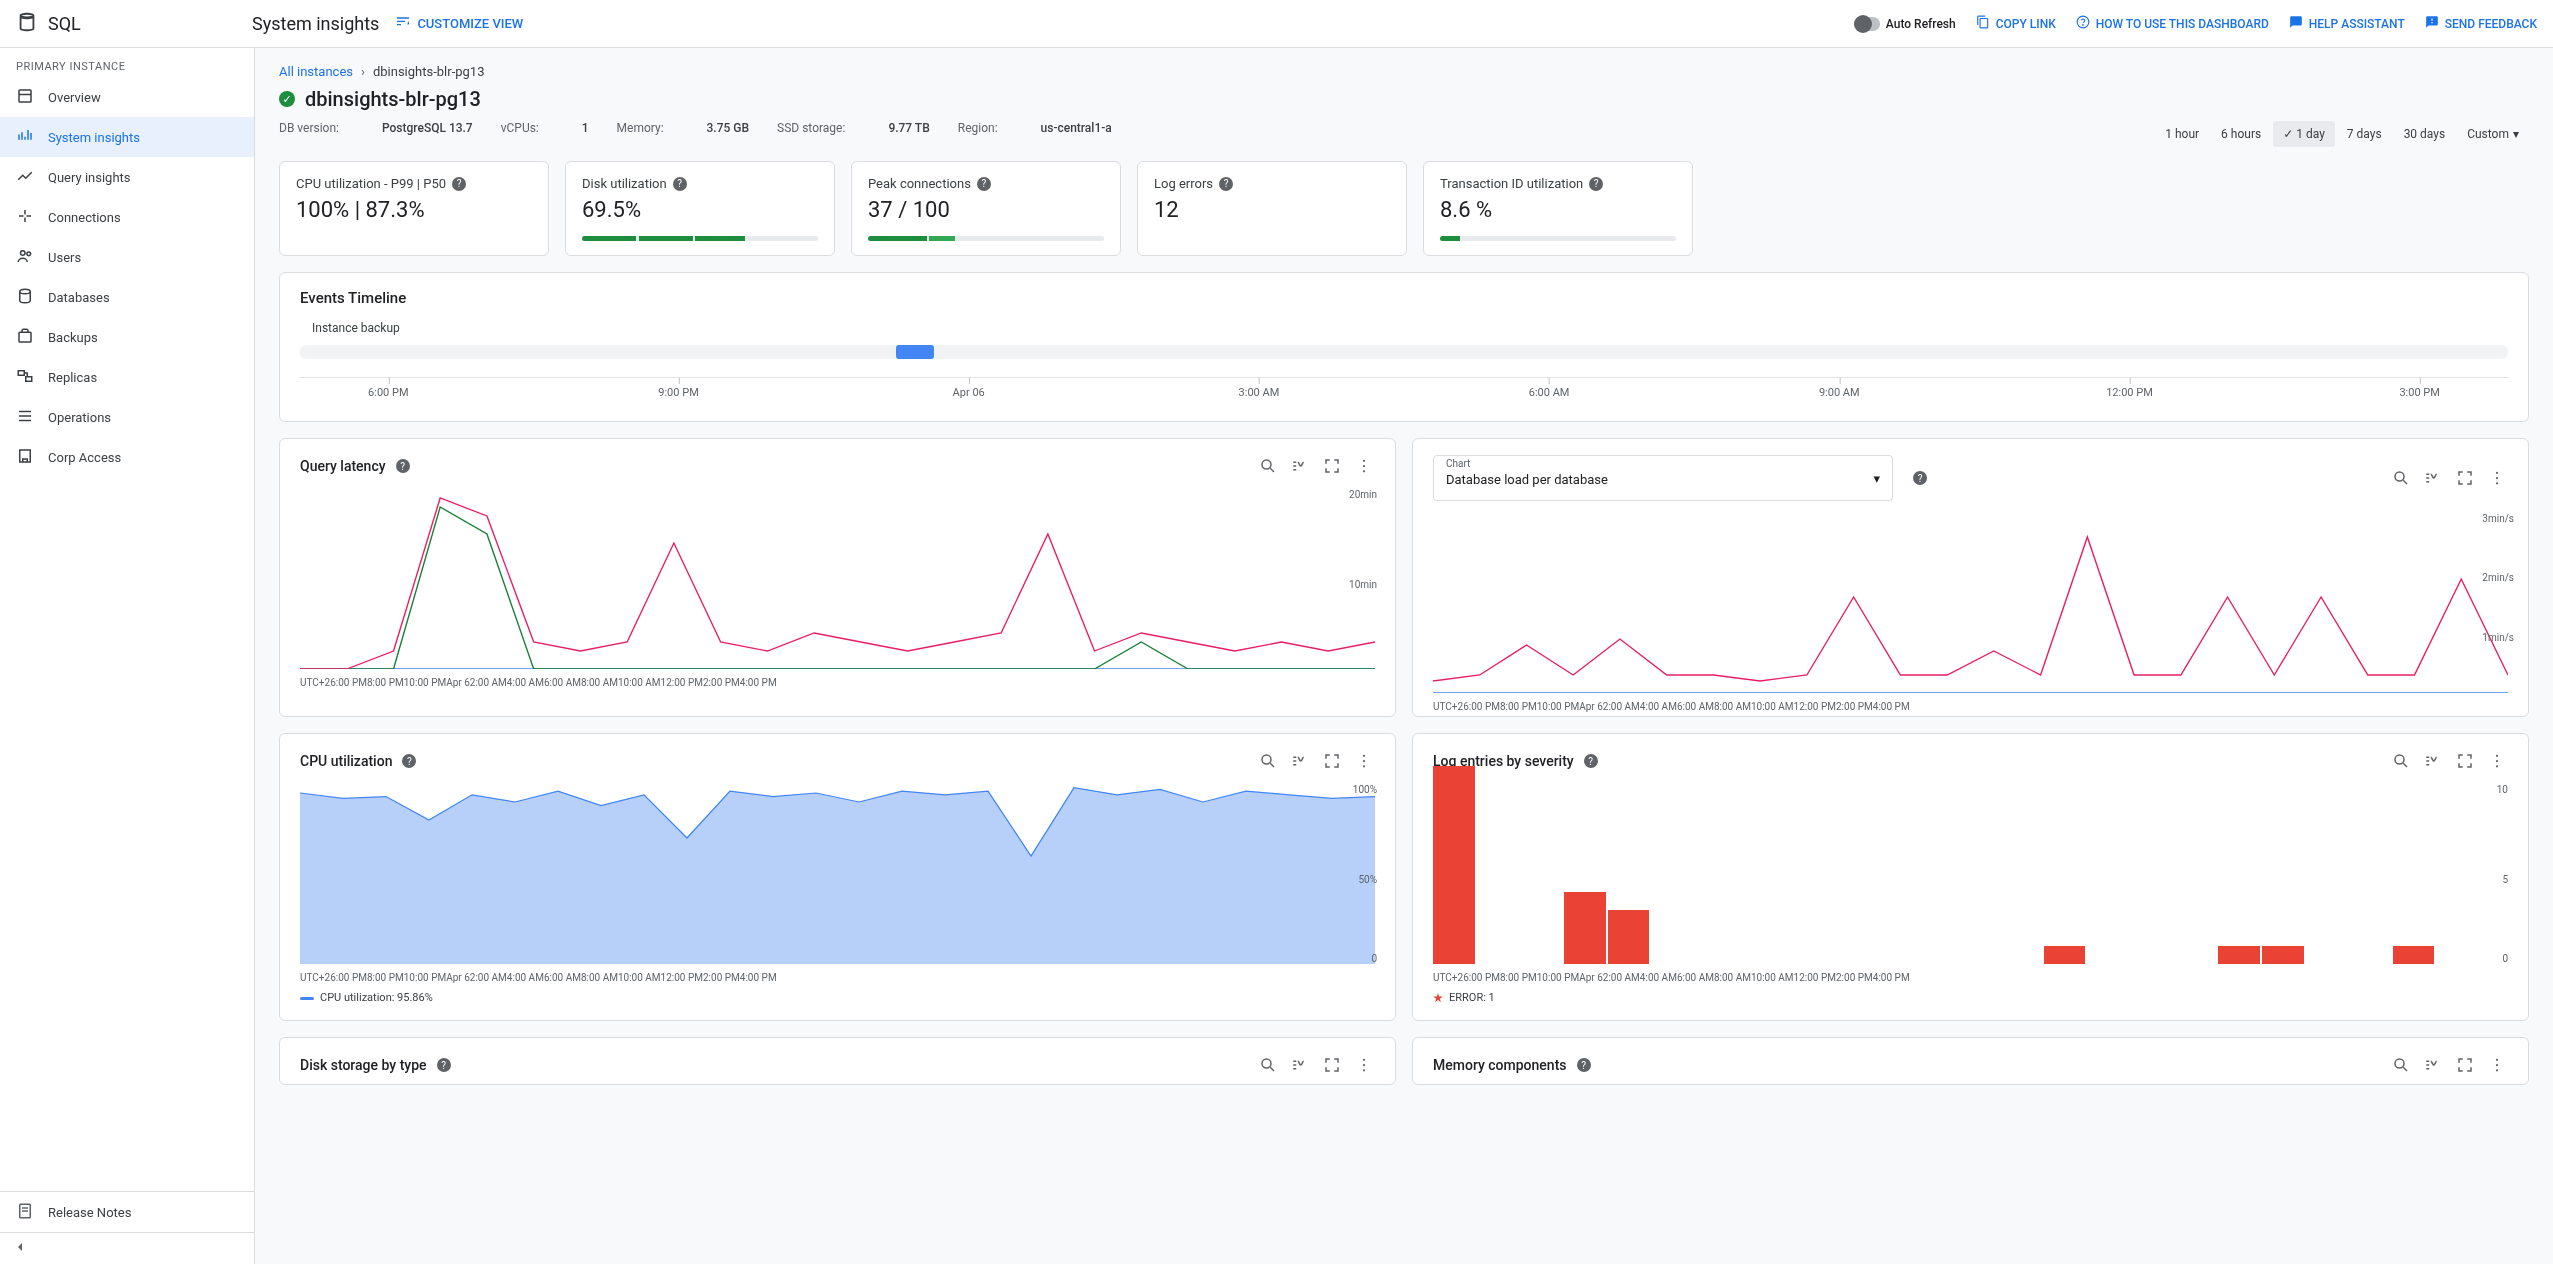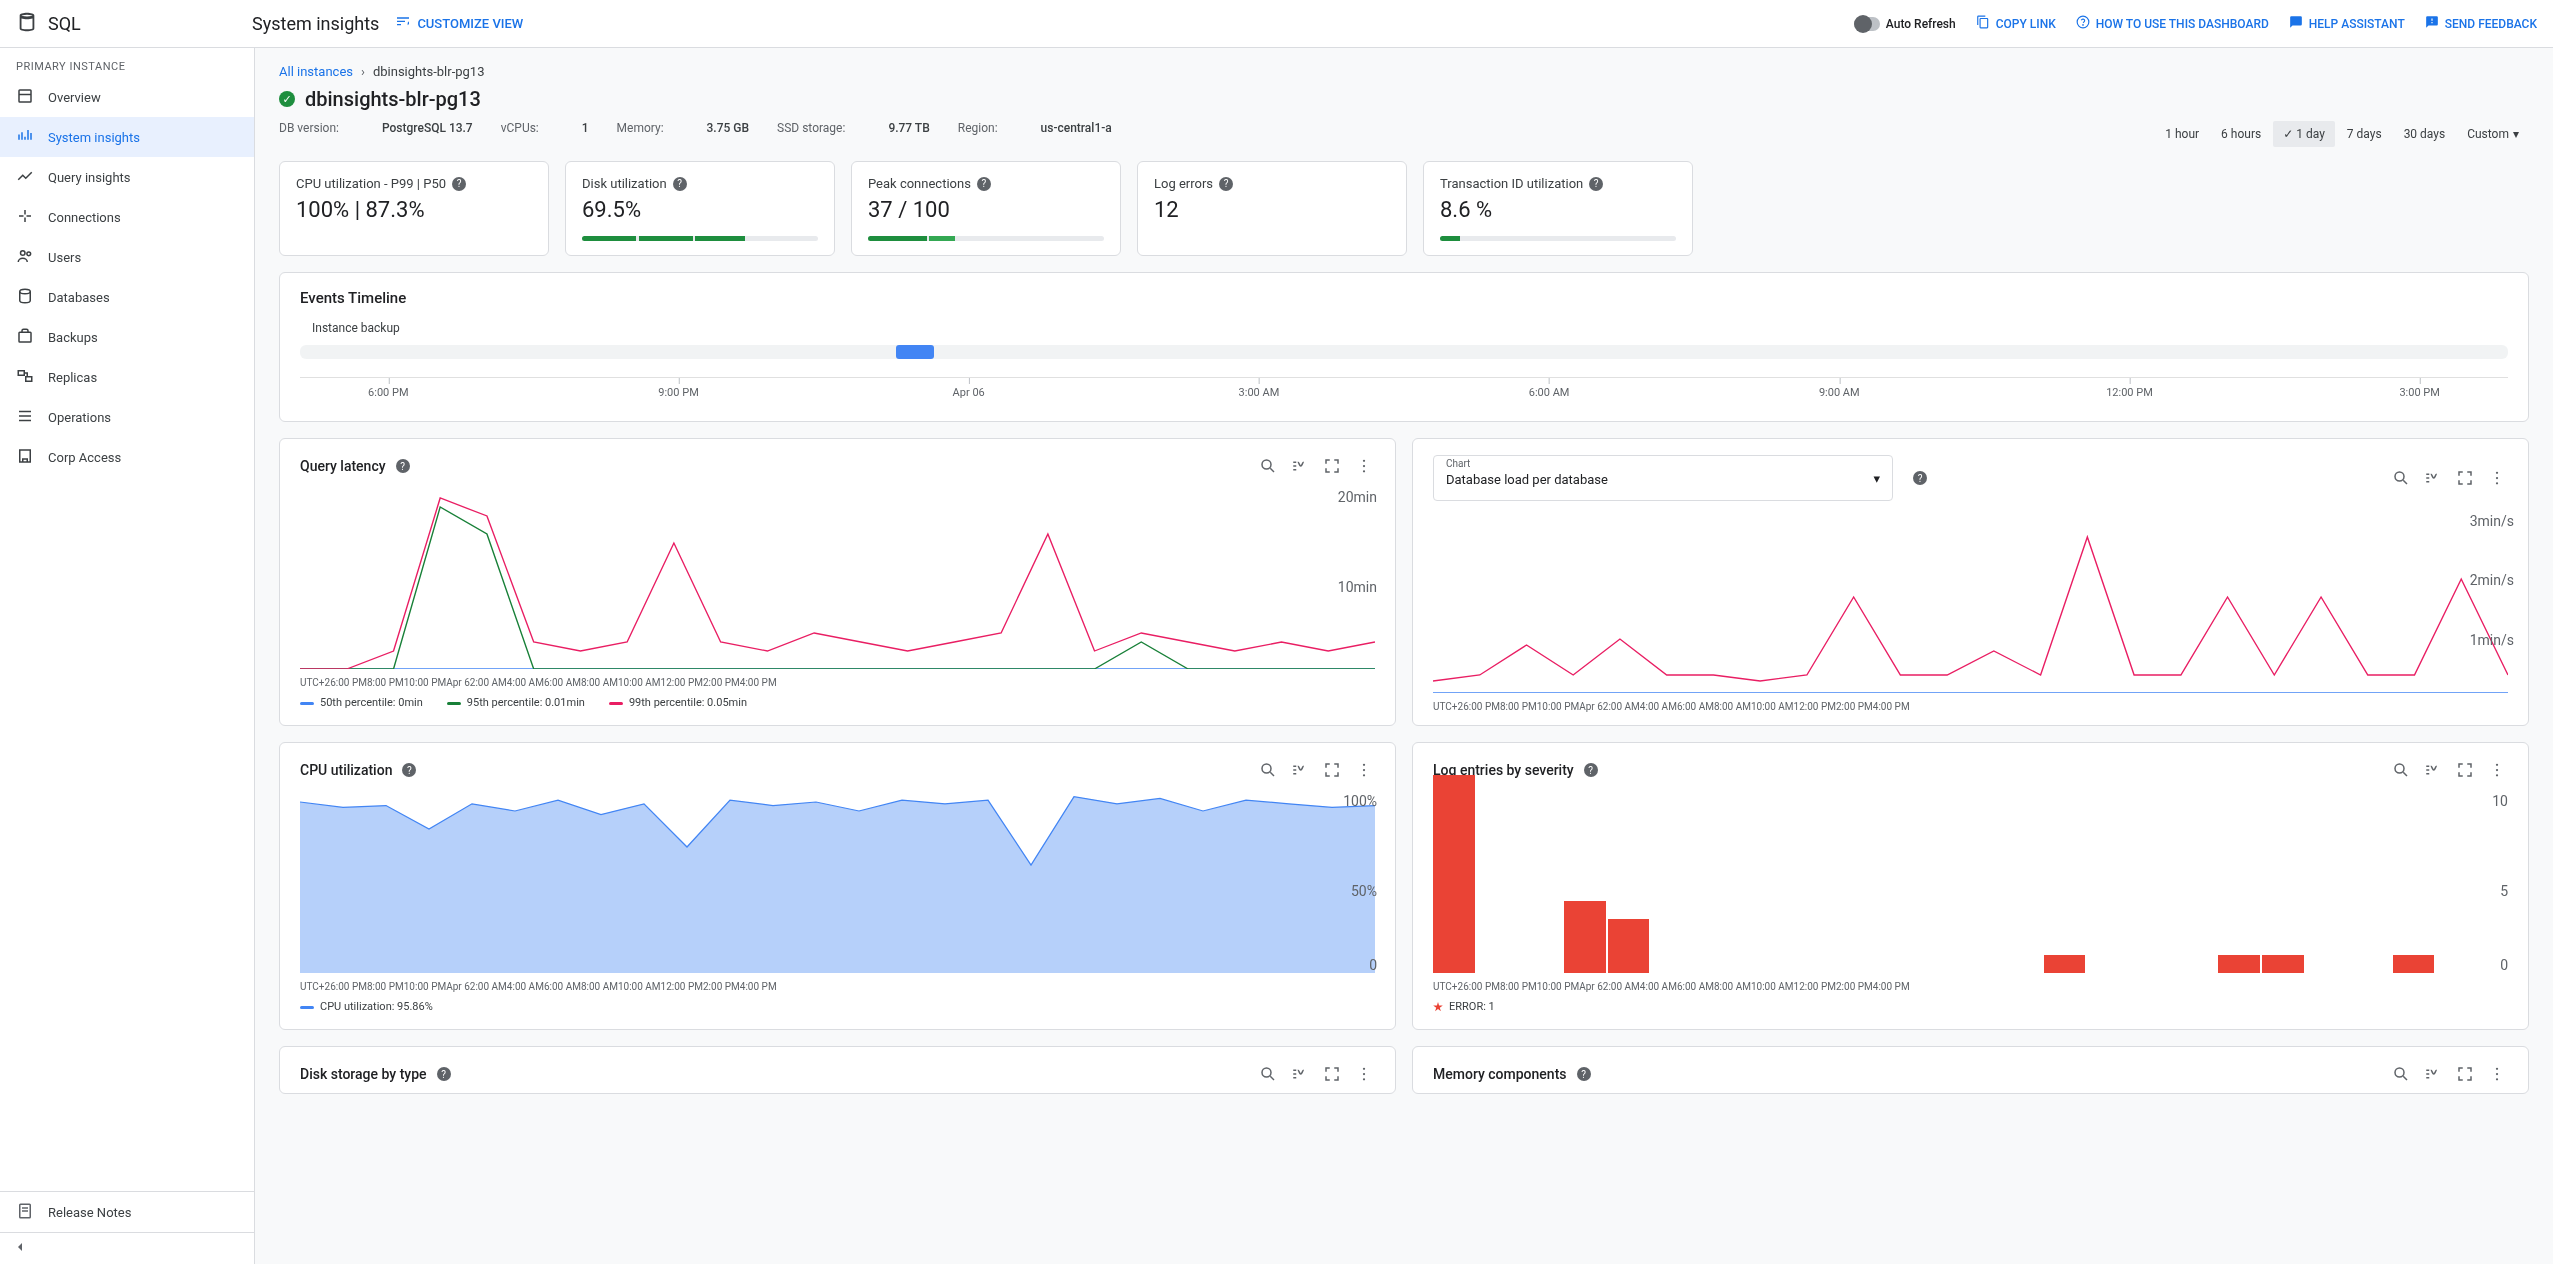--- a/index.html
+++ b/index.html
@@ -65,21 +65,21 @@
   .help{width:14px;height:14px;border-radius:50%;background:#5f6368;color:#fff;font-size:10px;display:inline-flex;align-items:center;justify-content:center;}
   
   .panel{background:#fff;border:1px solid var(--border);border-radius:6px;margin-bottom:16px;}
   .panel-body{padding:16px 20px;}
   .panel-head{display:flex;align-items:center;gap:10px;padding:16px 20px 8px;}
   .panel-title{font-size:14px;font-weight:500;flex:0 0 auto;}
   .panel-head .spacer{flex:1;}
   .panel-head .tool{width:22px;height:22px;display:flex;align-items:center;justify-content:center;color:#5f6368;cursor:pointer;}
   .chart{height:180px;position:relative;margin:4px 20px 8px;}
   .chart svg{position:absolute;inset:0;width:100%;height:100%;}
-  .axis-label{position:absolute;font-size:14px;color:#5f6368;}
+  .axis-label{position:absolute;font-size:10px;color:#5f6368;}
   .xaxis{display:flex;justify-content:flex-start;font-size:10px;color:#5f6368;padding:0 20px 4px;}
   .legend{display:flex;gap:24px;font-size:11px;color:#3c4043;padding:4px 20px 16px;}
   .legend .sw{width:14px;height:3px;border-radius:2px;display:inline-block;margin-right:6px;vertical-align:middle;}
   .grid2{display:grid;grid-template-columns:1fr 1fr;gap:16px;}
   
   .timeline{position:relative;height:14px;border-radius:6px;background:repeating-linear-gradient(90deg,#f1f3f4 0,#f1f3f4 100%);margin:10px 0 4px;}
   .timeline .event{position:absolute;top:0;bottom:0;background:#4285f4;border-radius:3px;}
   .timeline-ticks{position:relative;height:28px;border-top:1px solid #e0e0e0;margin-top:18px;}
   .timeline-ticks .tick{position:absolute;top:0;transform:translateX(-50%);font-size:11px;color:#5f6368;padding-top:8px;}
   .timeline-ticks .tick::before{content:"";position:absolute;top:0;left:50%;width:1px;height:6px;background:#bdc1c6;}
@@ -400,25 +400,20 @@
               <span>Apr 6</span>
               <span>2:00 AM</span>
               <span>4:00 AM</span>
               <span>6:00 AM</span>
               <span>8:00 AM</span>
               <span>10:00 AM</span>
               <span>12:00 PM</span>
               <span>2:00 PM</span>
               <span>4:00 PM</span>
             </div>
-          <div class="legend" id="ql-legend">
-              <span><span class="sw" style="background:#4285f4"></span>50th percentile: 0min</span>
-              <span><span class="sw" style="background:#188038"></span>95th percentile: 0.01min</span>
-              <span><span class="sw" style="background:#e91e63"></span>99th percentile: 0.05min</span>
-            </div>
         </div>
 
         <div class="panel">
           <div class="panel-head">
             <div class="chart-select">
               <span class="lbl">Chart</span>
               <span class="val">Database load per database</span>
               <span class="drop">▾</span>
             </div>
             <span class="help" style="margin-left:10px;">?</span>

